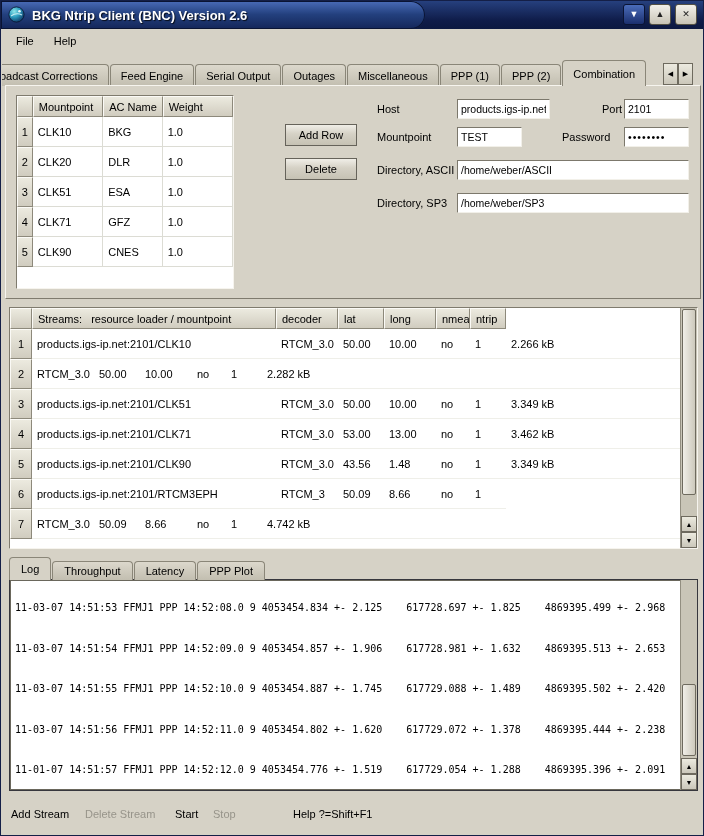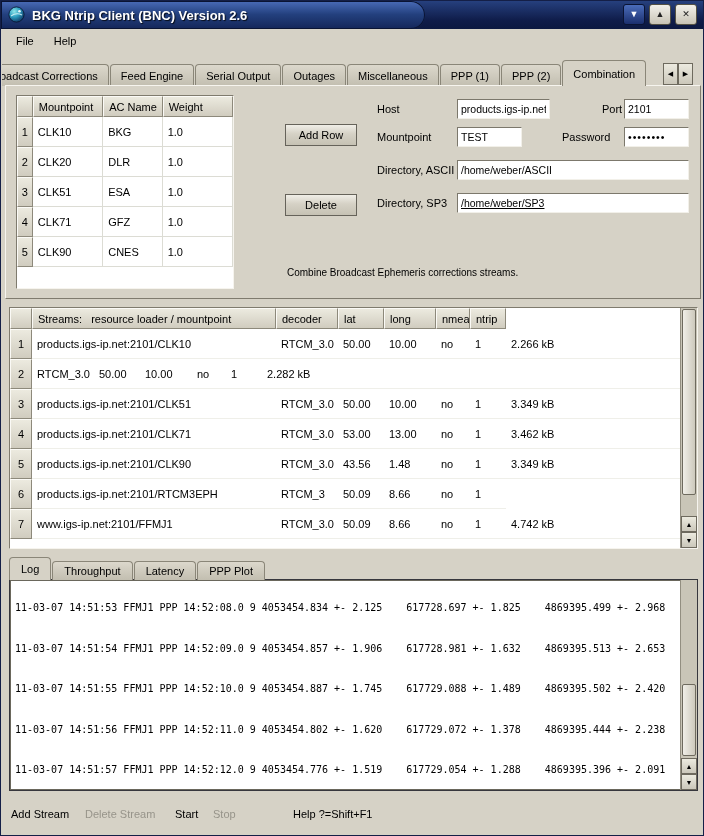--- a/index.html
+++ b/index.html
@@ -48,21 +48,21 @@
   .ctable-row { display:flex; height:30px; }
   .rnum { justify-content:center; padding:0; }
   .cw-n { width:16px; } .cw-mp { width:71px; } .cw-ac { width:60px; } .cw-w { width:71px; }
   .cell { display:flex; align-items:center; padding:0 5px; background:#fff;
           border-right:1px solid #dcdcd4; border-bottom:1px solid #dcdcd4; overflow:hidden; white-space:nowrap; }
 
   
   .pbtn { position:absolute; width:72px; height:22px; display:flex; align-items:center; justify-content:center;
           background:linear-gradient(180deg,#f0eee7,#d5d1c5 45%,#c6c2b4); border:1px solid #66635a; border-radius:0; }
   .btn-addrow { left:279px; top:38px; }
-  .btn-delete { left:279px; top:72px;margin-top:36px; }
+  .btn-delete { left:279px; top:72px; }
 
   
   .flabel { position:absolute; white-space:nowrap; }
   .finput { position:absolute; height:20px; background:#fff; border:1px solid; border-color:#7c786c #f2f0e9 #f2f0e9 #7c786c;
             font-family:"Liberation Sans",sans-serif; font-size:10.5px; padding:0 3px; }
   .hint { position:absolute; left:281px; top:181px; font-size:10px; white-space:nowrap; }
 
   
   .streams { position:absolute; top:306px; left:8px; width:689px; height:242px; background:#fff;
              border:1px solid; border-color:#7f7b6e #f6f4ee #f6f4ee #7f7b6e; overflow:hidden; }
@@ -228,23 +228,22 @@
 
     <span class="flabel" style="left:371px; top:45px;">Mountpoint</span>
     <input class="finput" style="left: 451px; top: 41px; width: 65px;" value="TEST">
     <span class="flabel" style="left:556px; top:45px;">Password</span>
     <input class="finput" style="left: 618px; top: 41px; width: 65px; letter-spacing: 1px;" value="••••••••">
 
     <span class="flabel" style="left:371px; top:78px;">Directory, ASCII</span>
     <input class="finput" style="left: 451px; top: 74px; width: 232px;" value="/home/weber/ASCII">
 
     <span class="flabel" style="left:371px; top:111px;">Directory, SP3</span>
-    <input class="finput" style="left: 451px; top: 107px; width: 232px; text-decoration: underline;" value="/home/weber/SP3">
-
-    <span class="hint">Combine Broadcast Ephemeris corrections streams.</span>
+    <input class="finput" style="left: 451px; top: 107px; width: 232px;" value="/home/weber/SP3">
+
   </div>
 
   <div class="streams">
     <div class="s-head">
       <div class="h3d rnum sw-n"></div>
       <div class="h3d sw-src" style="white-space:pre;">Streams:   resource loader / mountpoint</div>
       <div class="h3d sw-dec">decoder</div>
       <div class="h3d sw-lat">lat</div>
       <div class="h3d sw-long">long</div>
       <div class="h3d sw-nmea">nmea</div>
@@ -304,21 +303,20 @@
       <div class="h3d rnum sw-n">6</div>
       <div class="s-cell sw-src">products.igs-ip.net:2101/RTCM3EPH</div>
       <div class="s-cell sw-dec">RTCM_3</div>
       <div class="s-cell sw-lat">50.09</div>
       <div class="s-cell sw-long">8.66</div>
       <div class="s-cell sw-nmea">no</div>
       <div class="s-cell sw-ntrip">1</div>
     </div>
     <div class="s-row">
       <div class="h3d rnum sw-n">7</div>
-      <div class="s-cell sw-src">www.igs-ip.net:2101/FFMJ1</div>
       <div class="s-cell sw-dec">RTCM_3.0</div>
       <div class="s-cell sw-lat">50.09</div>
       <div class="s-cell sw-long">8.66</div>
       <div class="s-cell sw-nmea">no</div>
       <div class="s-cell sw-ntrip">1</div>
       <div class="s-cell sw-bytes">4.742 kB</div>
     </div>
 
     <div class="vscroll">
       <div class="vthumb" style="top:1px; height:186px;"></div>
@@ -345,21 +343,21 @@
         <span>PPP Plot</span>
       </div>
   </div>
 
   <div class="logarea">
     <div class="loglines">
       <div>11-03-07 14:51:53 FFMJ1 PPP 14:52:08.0 9 4053454.834 +- 2.125    617728.697 +- 1.825    4869395.499 +- 2.968</div>
       <div>11-03-07 14:51:54 FFMJ1 PPP 14:52:09.0 9 4053454.857 +- 1.906    617728.981 +- 1.632    4869395.513 +- 2.653</div>
       <div>11-03-07 14:51:55 FFMJ1 PPP 14:52:10.0 9 4053454.887 +- 1.745    617729.088 +- 1.489    4869395.502 +- 2.420</div>
       <div>11-03-07 14:51:56 FFMJ1 PPP 14:52:11.0 9 4053454.802 +- 1.620    617729.072 +- 1.378    4869395.444 +- 2.238</div>
-      <div>11-03-07 14:51:57 FFMJ1 PPP 14:52:12.0 9 4053454.776 +- 1.519    617729.054 +- 1.288    4869395.396 +- 2.091</div>
+      <div>11-01-07 14:51:57 FFMJ1 PPP 14:52:12.0 9 4053454.776 +- 1.519    617729.054 +- 1.288    4869395.396 +- 2.091</div>
       
       
       
       
       
       
       
       
       
       

